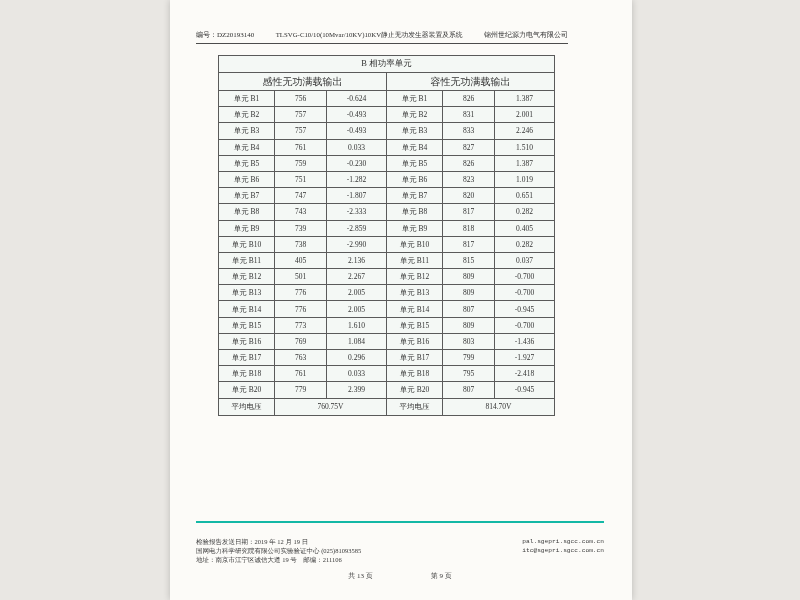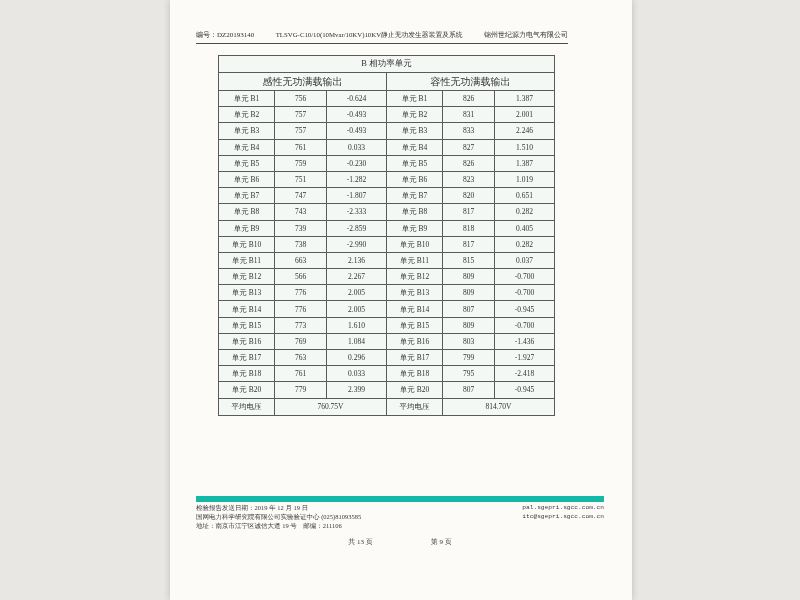--- a/index.html
+++ b/index.html
@@ -34,22 +34,22 @@
     padding:0; font-weight:normal; overflow:hidden; white-space:nowrap;
     background:rgba(219,239,235,0.22);
   }
   tr.title-row th   { height:16px; font-size:8.5px; }
   tr.section-row th { height:17px; font-size:10px; }
   tr.colhead-row th { height:20px; font-size:7.2px; }
   tbody td          { height:15.2px; line-height:15px; }
   tfoot td          { height:16px; font-size:7.5px;margin-top:32px; }
   
   .doc-footer {
-    position:absolute; left:26px; top:496px; width:408px;
-    border-top:6px solid #14b8a6; padding-top:1px;
+    position:absolute; left:26px; top:521px; width:408px;
+    border-top:2px solid #14b8a6; padding-top:14px;
     font-size:6.5px; color:#3a3a3a;
   }
   .footer-cols { display:flex; justify-content:space-between; }
   .footer-left div  { line-height:9px; white-space:nowrap; }
   .footer-right div {
     line-height:9px; white-space:nowrap; text-align:left;
     font-family:"Liberation Mono","DejaVu Sans Mono",monospace; font-size:6.2px;
   }
   .page-line {
     margin-top:7px; display:flex; justify-content:center; gap:58px;
@@ -161,29 +161,29 @@
         <tr>
           <td>单元 B10</td>
           <td>738</td>
           <td>-2.990</td>
           <td>单元 B10</td>
           <td>817</td>
           <td>0.282</td>
         </tr>
         <tr>
           <td>单元 B11</td>
-          <td>663</td>
+          <td>405</td>
           <td>2.136</td>
           <td>单元 B11</td>
           <td>815</td>
           <td>0.037</td>
         </tr>
         <tr>
           <td>单元 B12</td>
-          <td>566</td>
+          <td>501</td>
           <td>2.267</td>
           <td>单元 B12</td>
           <td>809</td>
           <td>-0.700</td>
         </tr>
         <tr>
           <td>单元 B13</td>
           <td>776</td>
           <td>2.005</td>
           <td>单元 B13</td>

